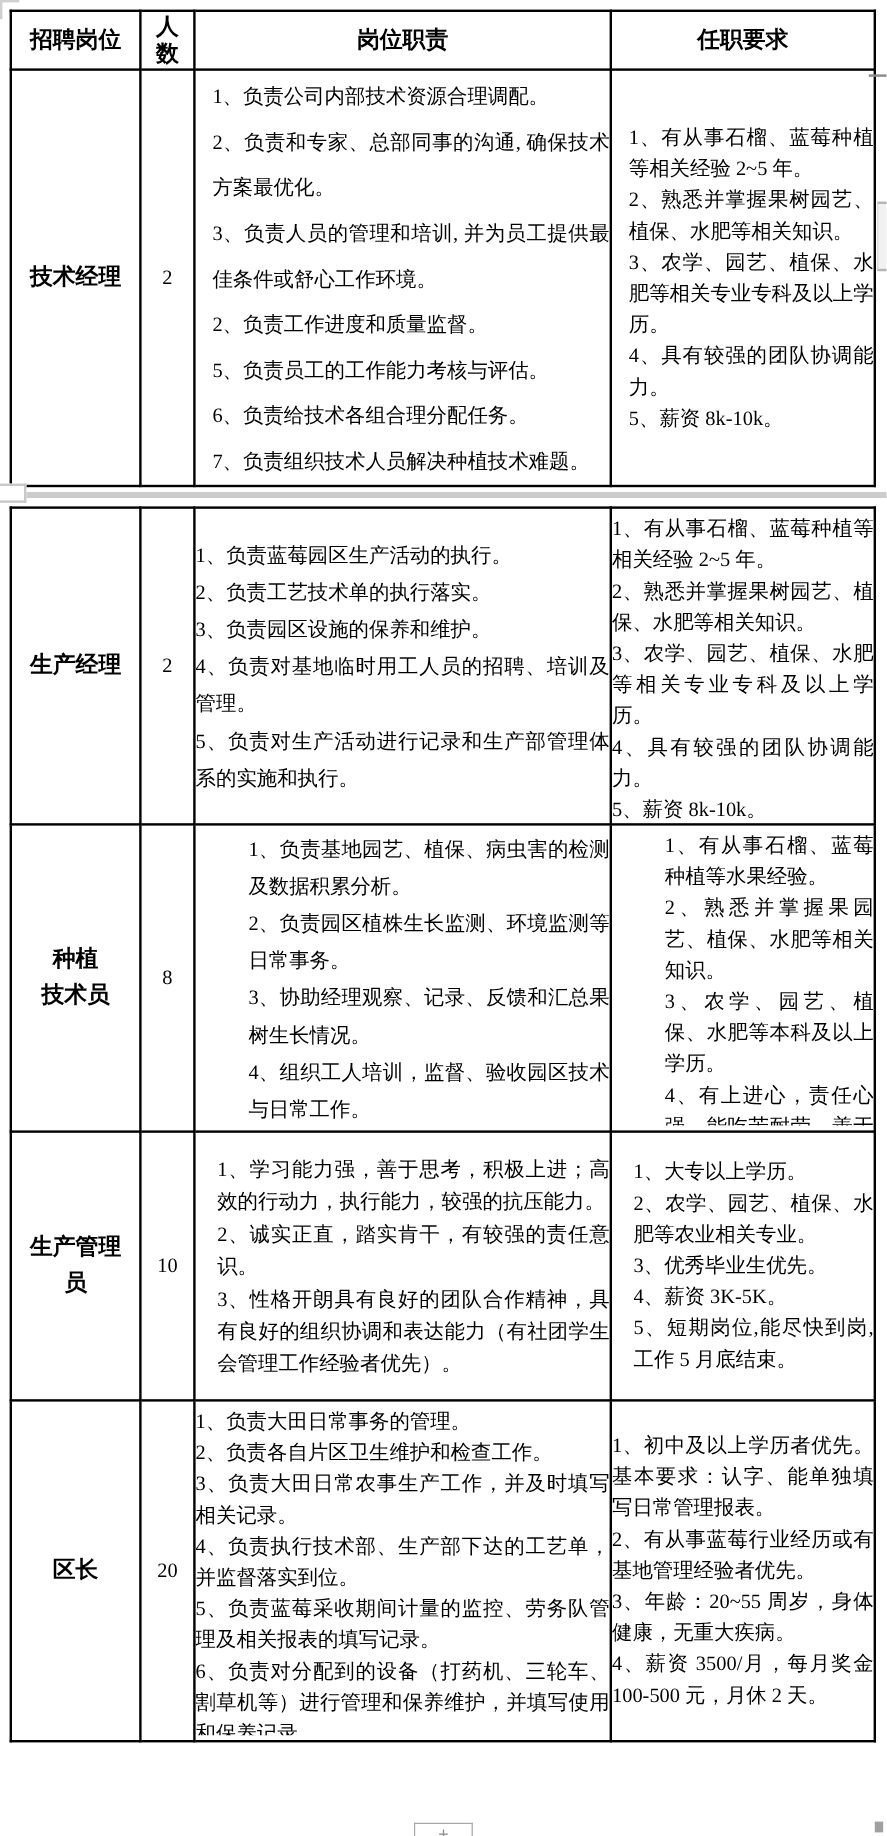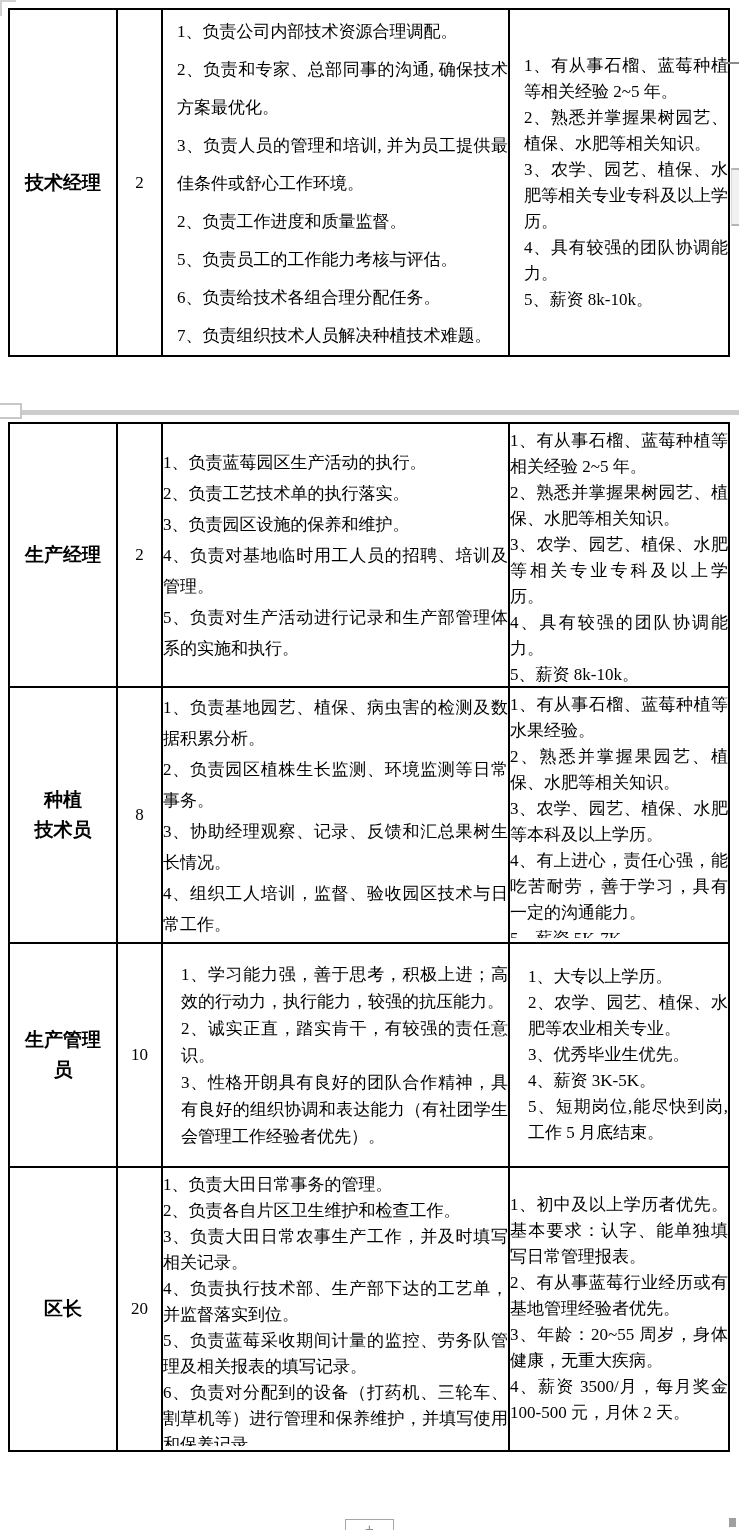--- a/index.html
+++ b/index.html
@@ -26,21 +26,21 @@
   td.c1,td.c2{text-align:center;}
   td.c3{padding:0 12px;}
   td.c4{padding:0 7px;}
   .head-label{font-weight:bold;font-size:19px;line-height:23px;white-space:pre-line;text-align:center;}
   .pos{font-weight:bold;font-size:19px;line-height:30px;white-space:pre-line;text-align:center;}
   .cnt{font-size:17px;line-height:22px;text-align:center;}
   .clip{overflow:hidden;}
   .mh339{max-height:339px;padding-left:14px;}
   .mh58{max-height:58px;}
   .mh254{max-height:254px;}
-  .mh246{max-height:246px;}
+  .mh246{max-height:246px;padding-left:44px;}
   .mh214{max-height:214px;padding-left:18px;}
   .mh274{max-height:274px;}
   .list{font-size:17px;text-align:justify;}
   .list p{margin:0;padding:0;}
   .lh38 p{line-height:38px;}
   .lh31 p{line-height:31px;}
   .lh27 p{line-height:27px;}
   .lh26 p{line-height:26px;}
   .reqs p{line-height:26px;}
   
@@ -66,20 +66,35 @@
   <div class="page-corner"></div>
 
   <table class="doc" id="t1">
     <colgroup>
       <col style="width:108px">
       <col style="width:45px">
       <col style="width:347px">
       <col style="width:220px">
     </colgroup>
     <tbody>
+        <tr class="rh-head">
+      <td class="c1">
+        <div class="head-label">招聘岗位</div>
+      </td>
+      <td class="c2">
+        <div class="head-label">人
+数</div>
+      </td>
+      <td class="c3">
+        <div class="head-label">岗位职责</div>
+      </td>
+      <td class="c4">
+        <div class="head-label">任职要求</div>
+      </td>
+    </tr>
     <tr class="rh-r1">
       <td class="c1">
         <div class="pos">技术经理</div>
       </td>
       <td class="c2">
         <div class="cnt">2</div>
       </td>
       <td class="c3">
         <div class="clip mh339 list lh38">
               <p>1、负责公司内部技术资源合理调配。</p>

